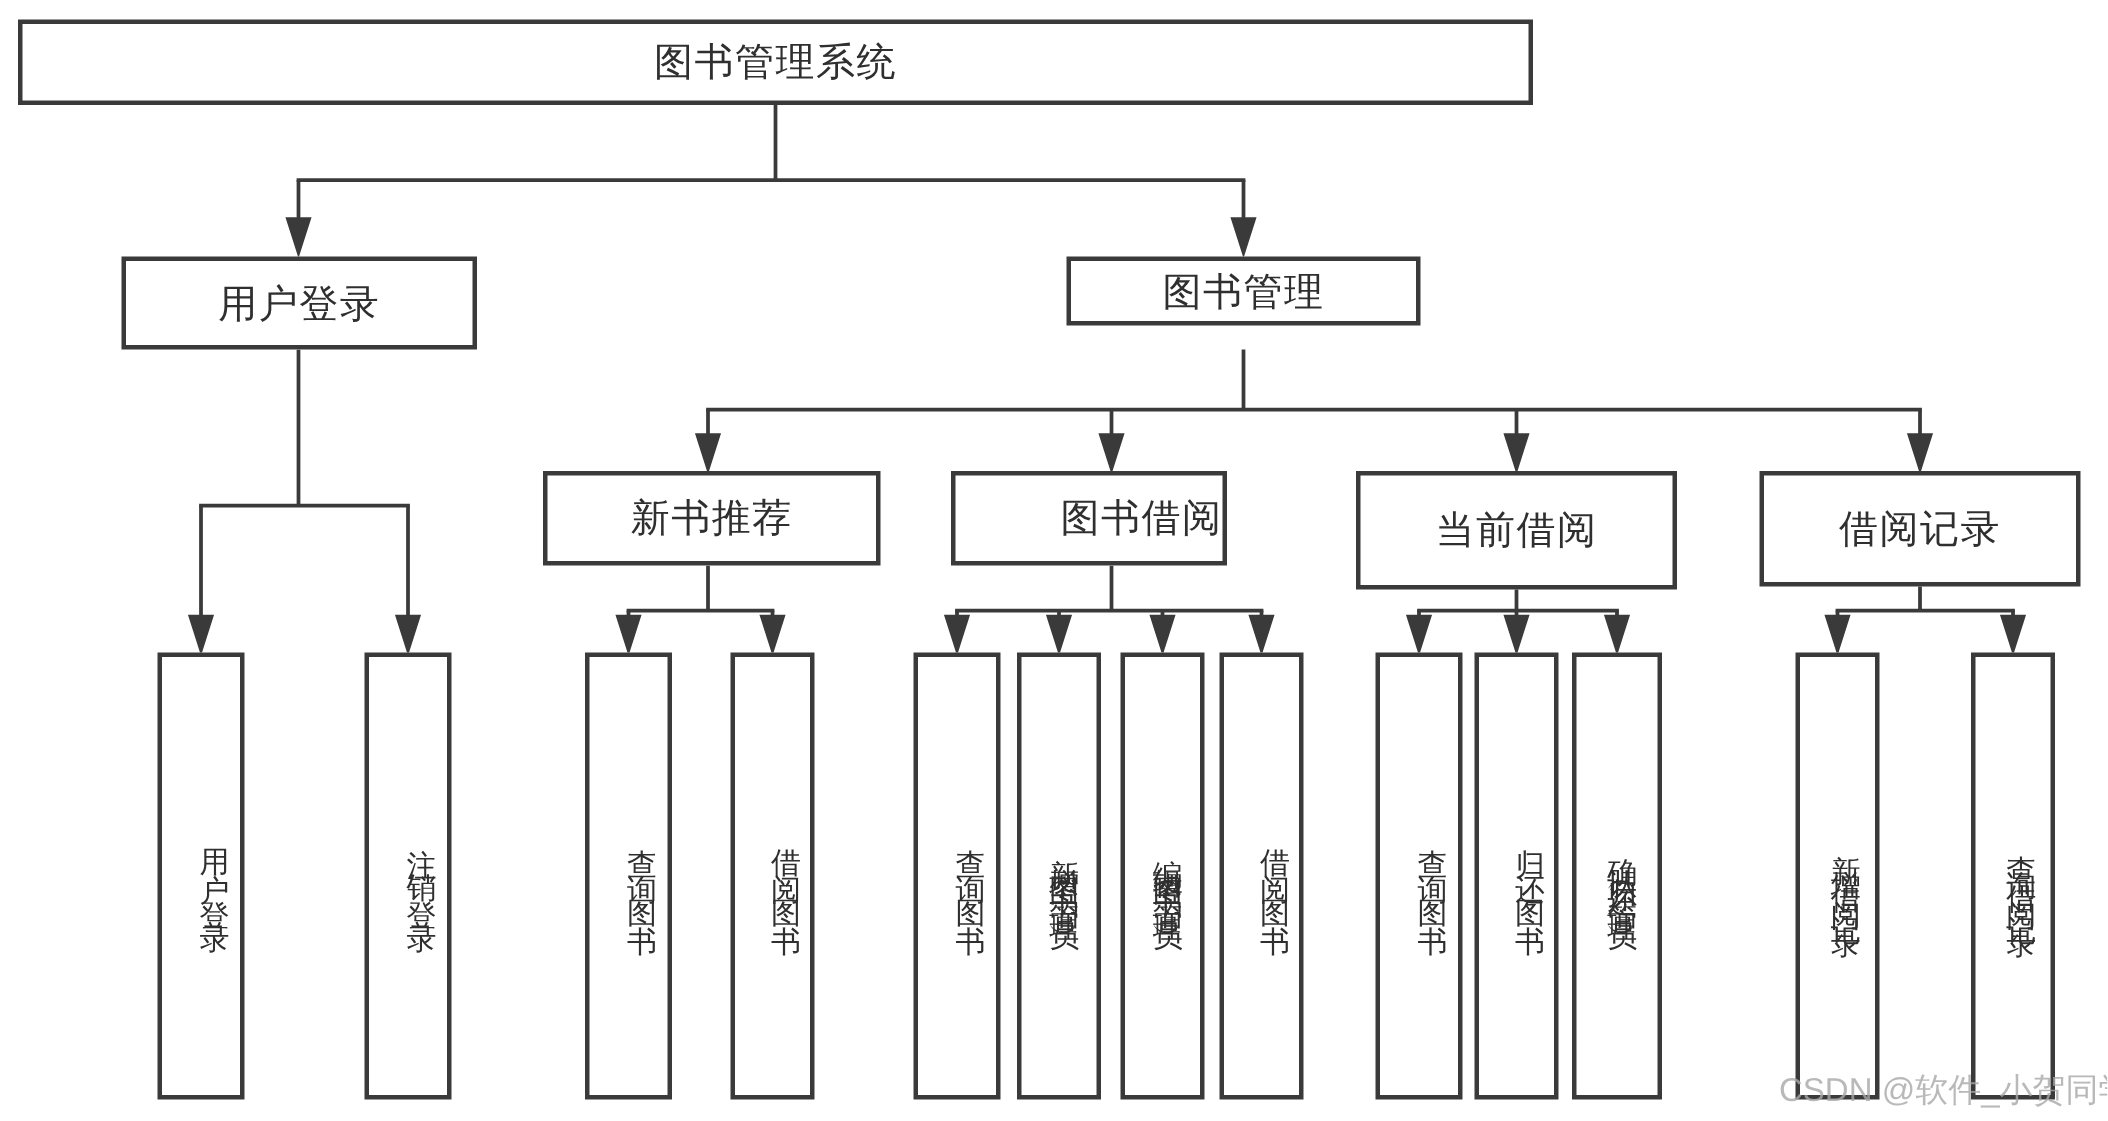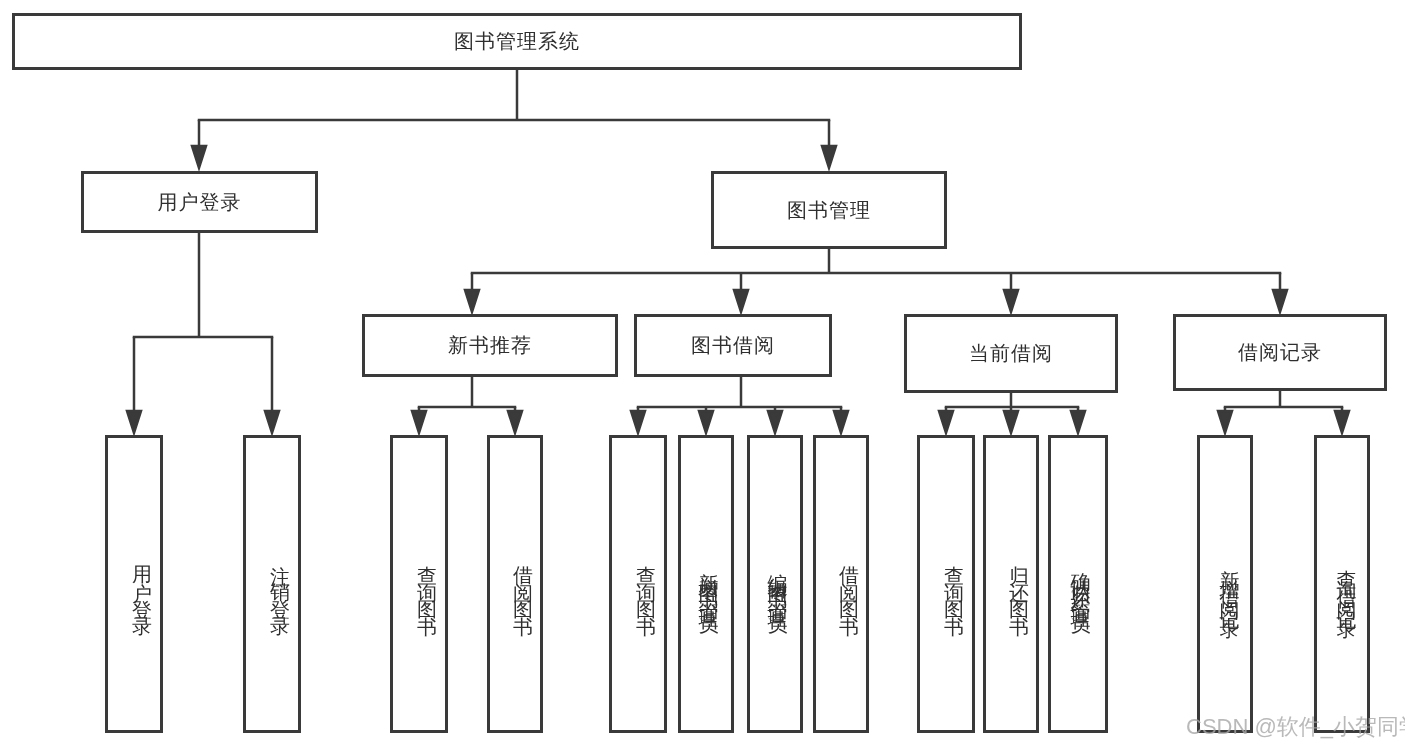--- a/index.html
+++ b/index.html
@@ -19,21 +19,21 @@
     pointer-events: none;
   }
   .hbox {
     position: absolute;
     box-sizing: border-box;
     border: 3px solid #3a3a3a;
     background: #ffffff;
     display: flex;
     align-items: center;
     justify-content: center;
-    font-size: 20px;
+    font-size: 26px;
     letter-spacing: 1px;
     color: #2f2f2f;
     z-index: 2;
   }
   .vbox {
     position: absolute;
     box-sizing: border-box;
     border: 3px solid #3a3a3a;
     background: #ffffff;
     display: flex;
@@ -134,28 +134,28 @@
     </g>
   </svg>
 
   <div class="hbox" style="left:12px; top:13px; width:1010px; height:57px;">
     <span>图书管理系统</span>
   </div>
 
   <div class="hbox" style="left:81px; top:171px; width:237px; height:62px;">
     <span>用户登录</span>
   </div>
-  <div class="hbox" style="left:711px; top:171px; width:236px; height:78px;">
+  <div class="hbox" style="left:711px; top:171px; width:236px; height:46px;">
     <span>图书管理</span>
   </div>
 
-  <div class="hbox" style="left:362px; top:314px; width:256px; height:63px;">
+  <div class="hbox" style="left:362px; top:314px; width:225px; height:63px;">
     <span>新书推荐</span>
   </div>
-  <div class="hbox" style="left:634px; top:314px; width:198px; height:63px;">
+  <div class="hbox" style="left:634px; top:314px; width:184px; height:63px;justify-content:flex-end;">
     <span>图书借阅</span>
   </div>
   <div class="hbox" style="left:904px; top:314px; width:214px; height:79px;">
     <span>当前借阅</span>
   </div>
   <div class="hbox" style="left:1173px; top:314px; width:214px; height:77px;">
     <span>借阅记录</span>
   </div>
 
   <div class="vbox sp4" style="left:105px; width:58px;">

